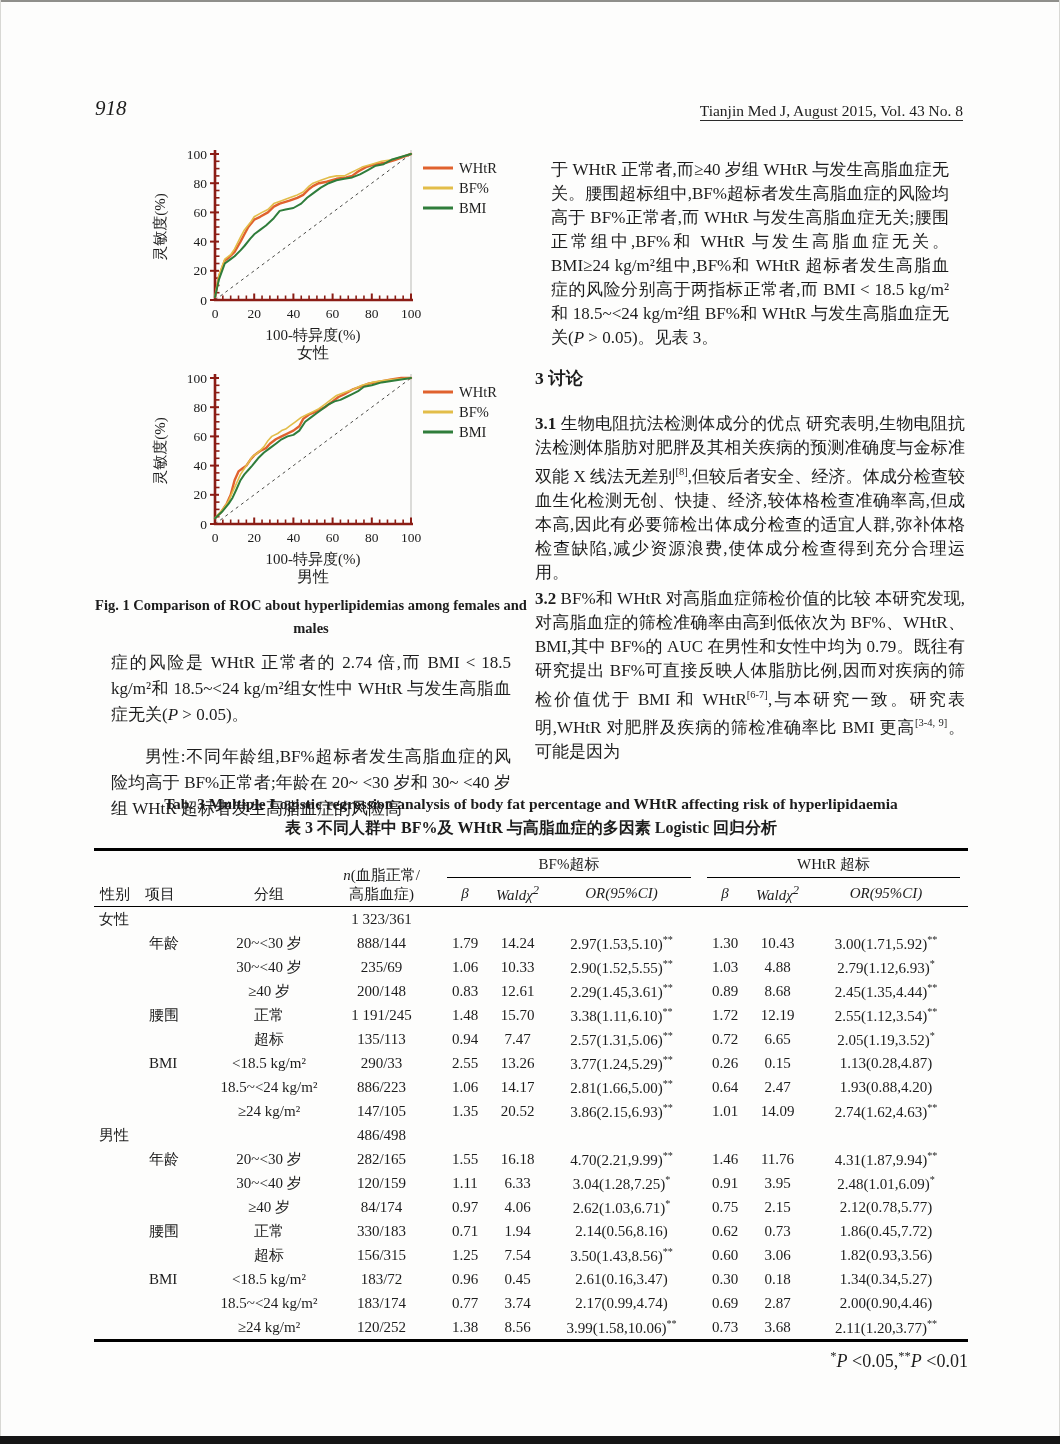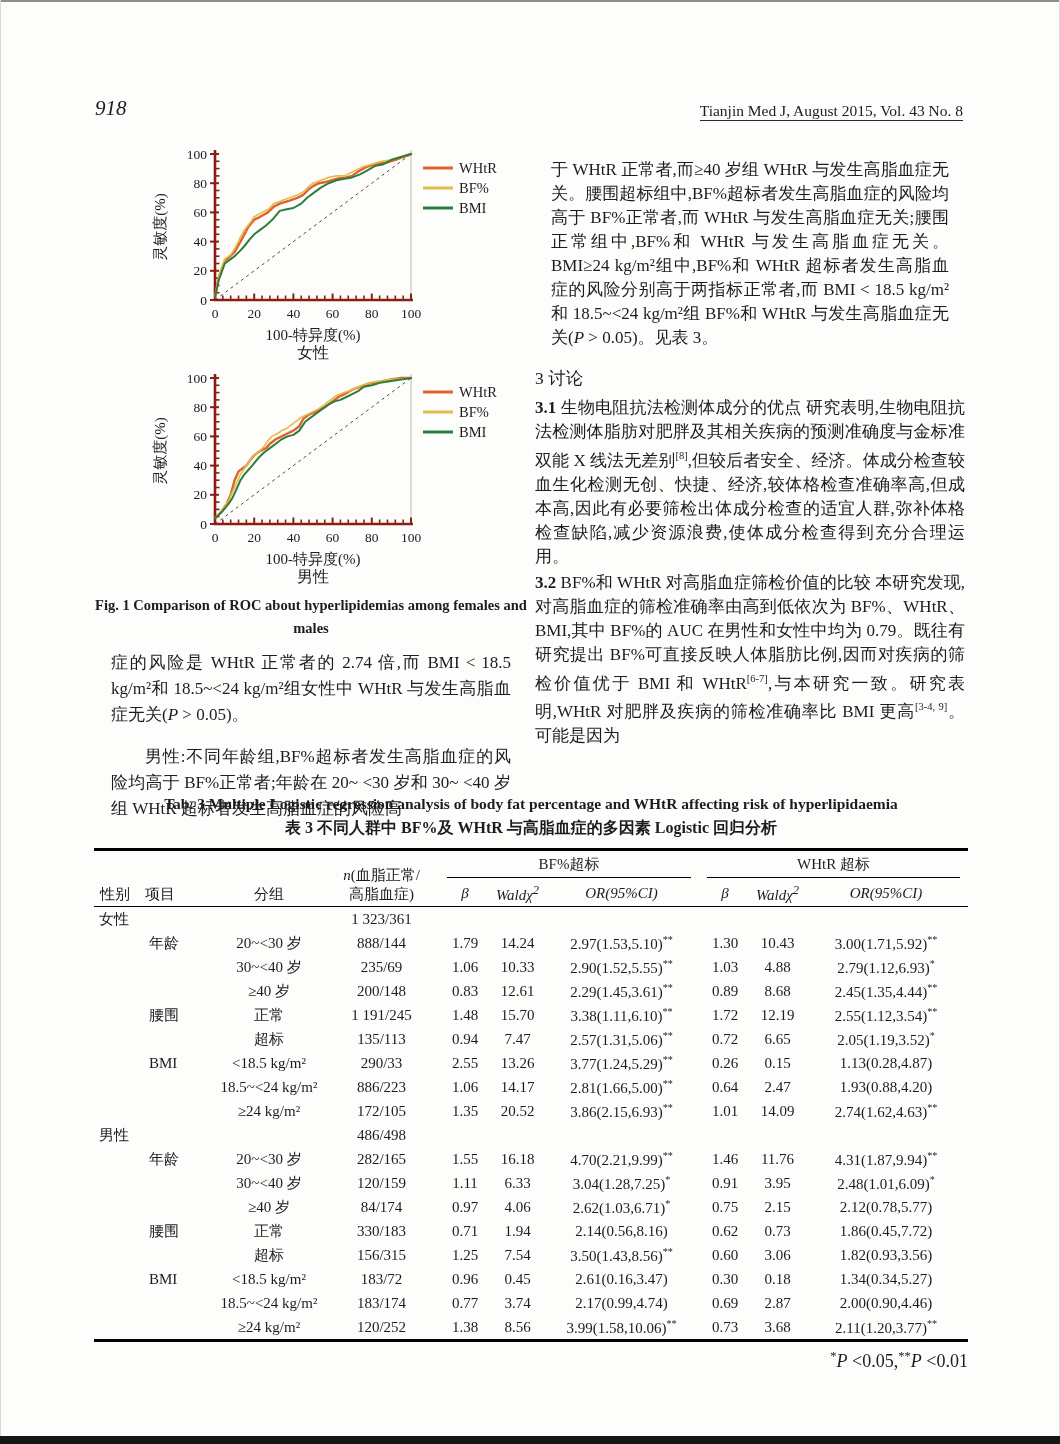--- a/index.html
+++ b/index.html
@@ -25,21 +25,21 @@
   svg .legend{font-size:14.5px;}
 
   .fig-caption{text-align:center;margin-top:6px;line-height:23px;}
   .fig-caption .en{font-weight:bold;font-size:14.5px;}
   .fig-caption .zh{font-weight:bold;font-size:15px;}
 
   .body-text{font-size:17px;line-height:26px;text-align:justify;margin:16px;}
   .col-right .body-text{line-height:24px;}
   .indent{text-indent:2em;}
   .body-text sup,.sec-para sup{font-size:62%;}
-  .sec-heading{font-size:17.5px;font-weight:normal;margin:12px 0 6px 0;}
+  .sec-heading{font-size:17.5px;font-weight:bold;margin:12px 0 22px 0;}
   .sec-para{font-size:17px;line-height:24px;text-align:justify;margin:0 0 2px 0;}
   .mt10{margin-top:10px;}
 
   .table-section{position:absolute;left:94px;top:795px;width:874px;}
   .tab-title-en{font-weight:bold;font-size:15.5px;text-align:center;}
   .tab-title-zh{font-weight:bold;font-size:16px;text-align:center;margin-top:5px;}
   table{border-collapse:collapse;table-layout:fixed;width:874px;margin-top:9px;
         border-top:3px solid #000;border-bottom:3px solid #000;font-size:15px;}
   thead{border-bottom:1.5px solid #000;}
   th{font-weight:normal;padding:0;}
@@ -372,21 +372,21 @@
             <td class="c6">14.17</td>
             <td class="c7">2.81(1.66,5.00)<sup>**</sup></td>
             <td class="c8">0.64</td>
             <td class="c9">2.47</td>
             <td class="c10">1.93(0.88,4.20)</td>
           </tr>
           <tr>
             <td class="c1"></td>
             <td class="c2"></td>
             <td class="c3">≥24 kg/m²</td>
-            <td class="c4">172/105</td>
+            <td class="c4">147/105</td>
             <td class="c5">1.35</td>
             <td class="c6">20.52</td>
             <td class="c7">3.86(2.15,6.93)<sup>**</sup></td>
             <td class="c8">1.01</td>
             <td class="c9">14.09</td>
             <td class="c10">2.74(1.62,4.63)<sup>**</sup></td>
           </tr>
           <tr>
             <td class="c1">男性</td>
             <td class="c2"></td>

